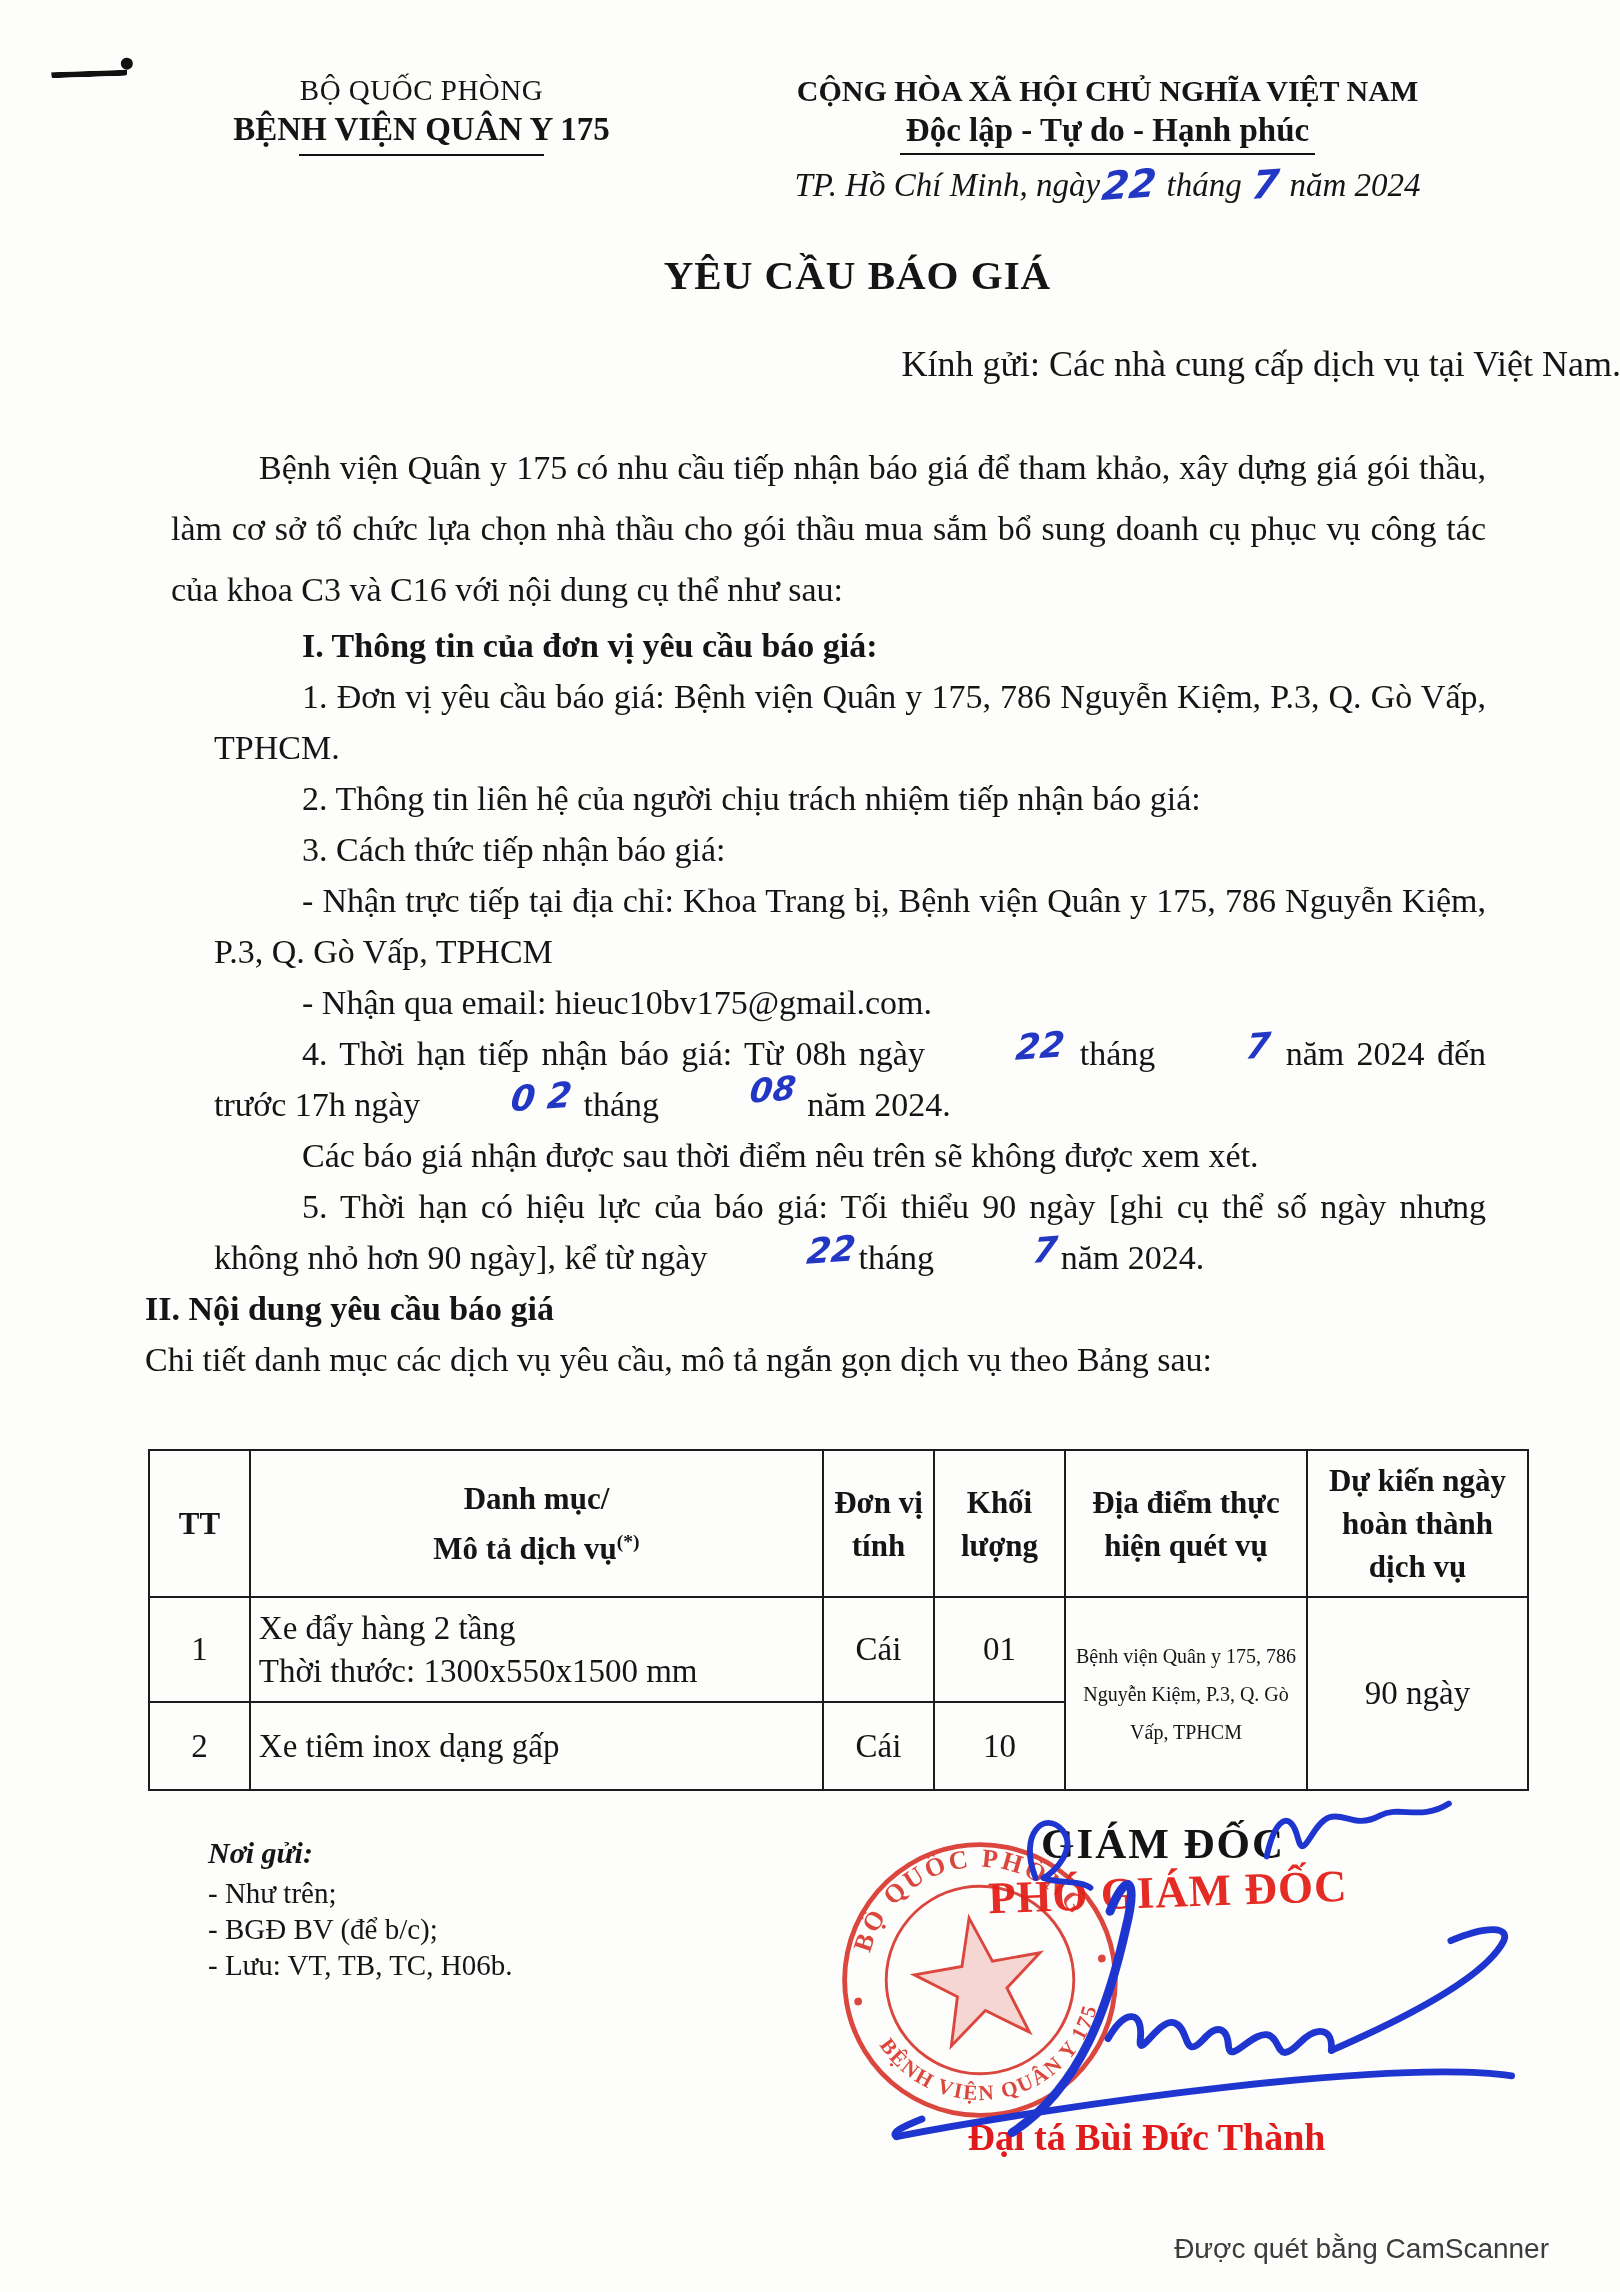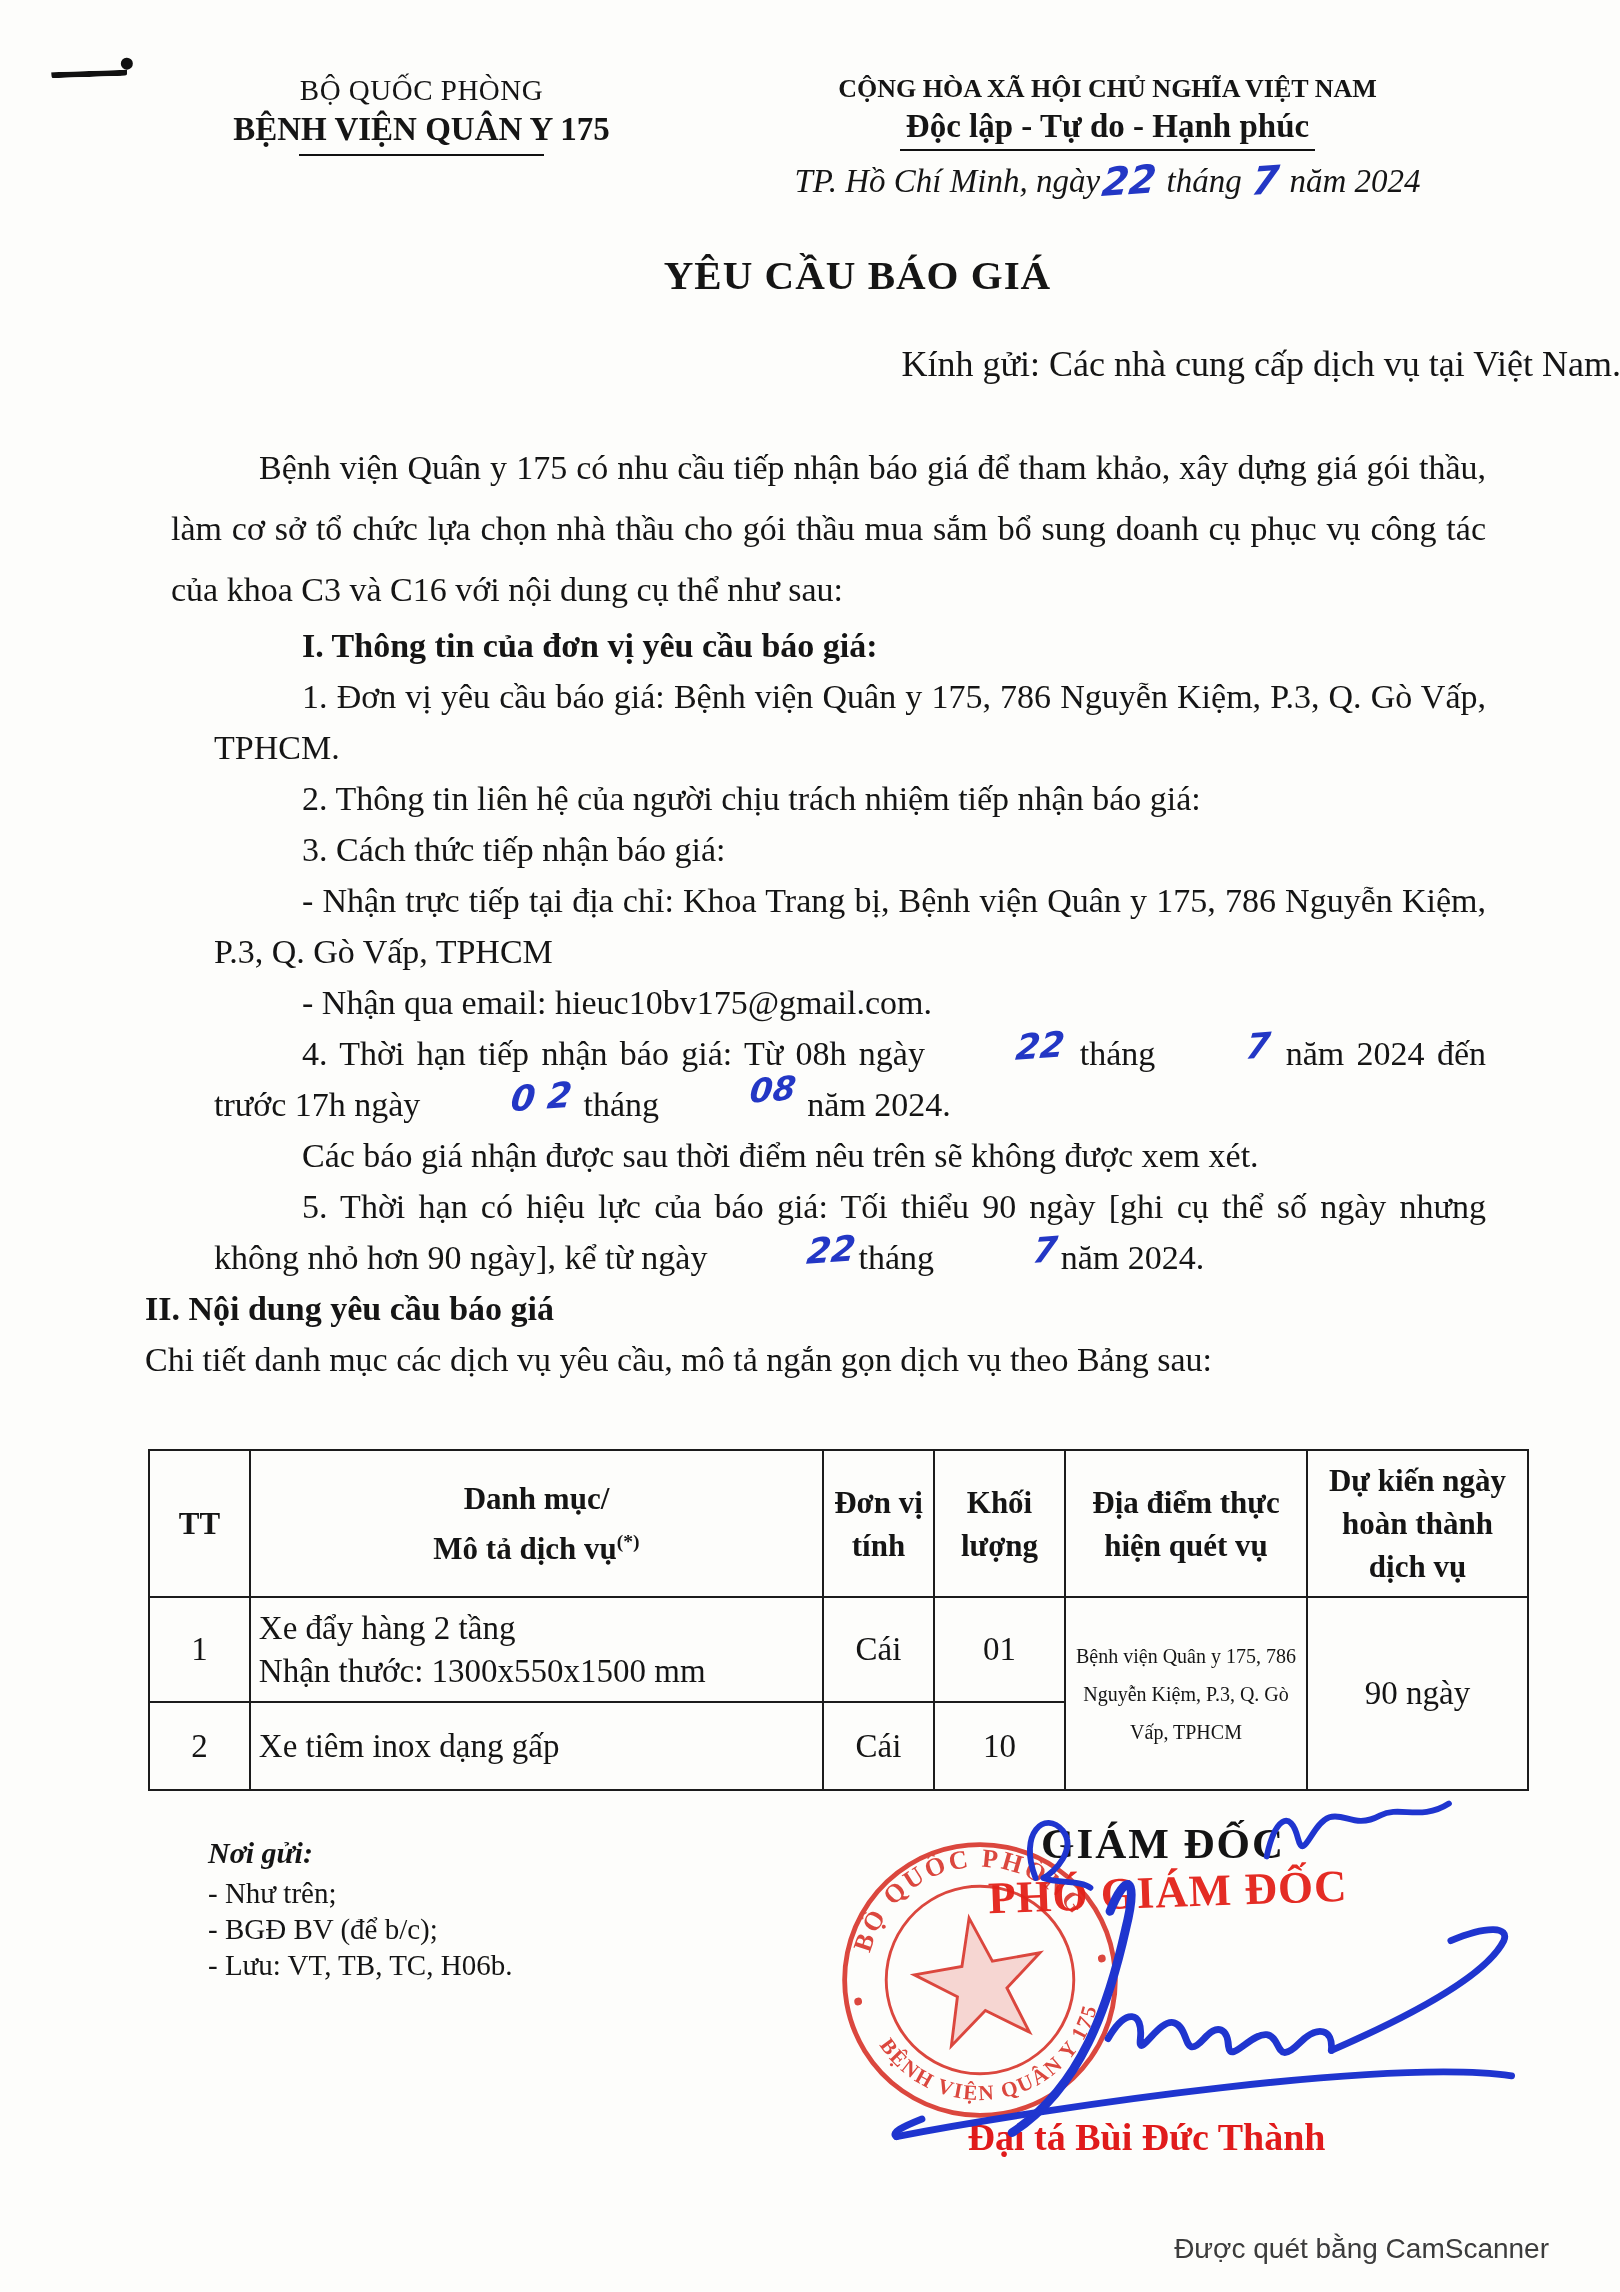--- a/index.html
+++ b/index.html
@@ -13,21 +13,21 @@
   .abs{position:absolute;}
   
   .corner-mark{left:51px;top:61px;width:76px;height:9.8px;border-bottom:6.9px solid #111;transform:rotate(-2deg);border-radius:2.9px;}
   .corner-mark:after{content:"";position:absolute;right:-5.9px;top:-2px;width:11.8px;height:11.8px;background:#111;border-radius:50%;}
   
   .hdr-left{left:206px;top:74px;width:431px;text-align:center;}
   .hdr-left .l1{font-size:29px;letter-spacing:0.5px;}
   .hdr-left .l2{font-size:33px;font-weight:bold;margin-top:3.9px;}
   .hdr-left .rule{width:245px;height:0;border-bottom:2.9px solid #111;margin:5.9px auto 0 auto;}
   .hdr-right{left:784px;top:74px;width:647px;text-align:center;}
-  .hdr-right .l1{font-size:26px;font-weight:bold;}
+  .hdr-right .l1{font-size:30px;font-weight:bold;}
   .hdr-right .l2{font-size:33px;font-weight:bold;margin-top:3.9px;display:inline-block;border-bottom:2.9px solid #111;padding:0 5.9px 3.9px 5.9px;}
   .dateline{margin-top:7.8px;font-size:33px;font-style:italic;white-space:nowrap;}
   .hw{display:inline-block;font-family:"DejaVu Sans",sans-serif;font-style:italic;font-weight:bold;color:#2337c5;transform:rotate(-4deg) skewX(-10deg);line-height:1;}
   .hw-lg{font-size:39px;position:relative;top:2px;margin:0 2px;}
   .hw-md{font-size:35px;position:relative;top:-3.9px;margin:0 2.9px;}
   .hw-sup{font-size:33px;position:relative;top:-11.8px;margin:0 2.9px;}
   
   .doc-title{left:98px;top:251px;width:1519px;text-align:center;font-size:41px;font-weight:bold;letter-spacing:1px;}
   .salutation{left:102px;top:343px;width:1519px;text-align:right;font-size:36px;}
   
@@ -109,21 +109,21 @@
     </th>
     <th>Đơn vị tính</th>
     <th>Khối lượng</th>
     <th>Địa điểm thực hiện quét vụ</th>
     <th>Dự kiến ngày hoàn thành dịch vụ</th>
   </tr>
   <tr style="height:105px">
     <td class="ctr">1</td>
     <td class="name-cell">
       <div>Xe đẩy hàng 2 tầng</div>
-      <div>Nhận thước: 1300x550x1500 mm</div>
+      <div>Thời thước: 1300x550x1500 mm</div>
     </td>
     <td class="ctr">Cái</td>
     <td class="ctr">01</td>
     <td class="loc-cell" rowspan="2">Bệnh viện Quân y 175, 786 Nguyễn Kiệm, P.3, Q. Gò Vấp, TPHCM</td>
     <td class="ctr" rowspan="2">90 ngày</td>
   </tr>
   <tr style="height:88px">
     <td class="ctr">2</td>
     <td class="name-cell">Xe tiêm inox dạng gấp</td>
     <td class="ctr">Cái</td>

